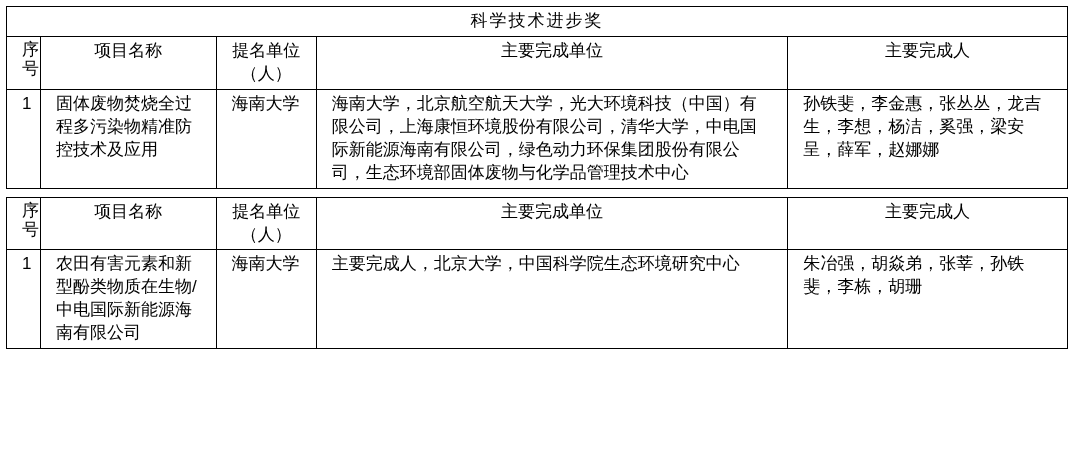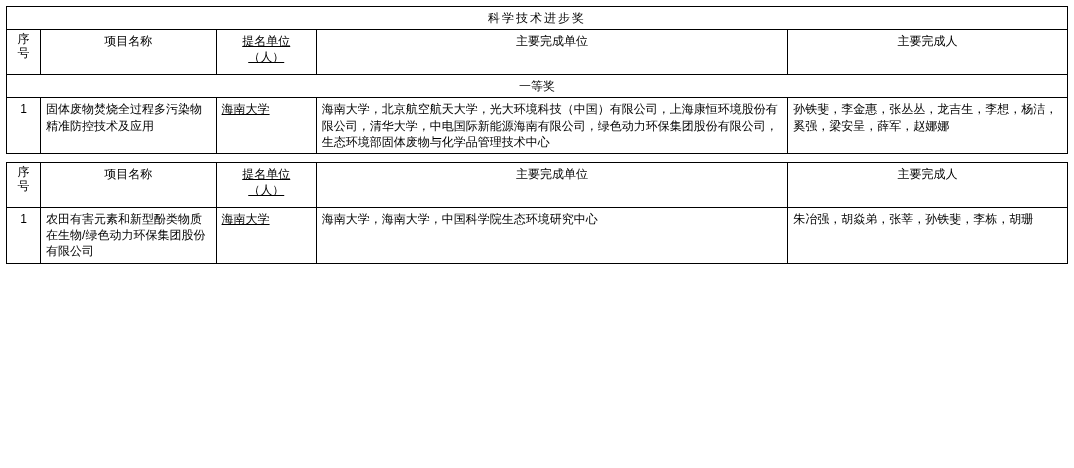--- a/index.html
+++ b/index.html
@@ -21,23 +21,23 @@
     box-sizing: border-box;
   }
   table.doc-table {
     border-collapse: collapse;
     width: 1062px;
     margin: 6px 6px 0 6px;
     table-layout: fixed;
   }
   table.doc-table td, table.doc-table th {
     border: 1px solid #000000;
-    padding: 3px 5px;
+    padding: 3px 15px;
     vertical-align: top;
-    font-size: 12px;
+    font-size: 17px;
     line-height: 1.35;
     font-weight: normal;
   }
   .award-title td {
     text-align: center;
     font-size: 19px;
     font-weight: bold;
     padding: 7px 0 8px 0;
     letter-spacing: 2px;
     font-family: "Liberation Serif", serif;
@@ -62,21 +62,20 @@
   }
   .c-seq {
     width: 34px;
     text-align: center;
   }
   .c-name {
     width: 175px;
   }
   .c-unit {
     width: 100px;
-    text-decoration: underline;
   }
   .c-main {
     width: 470px;
     margin-left: 24px;
   }
   .c-people {
     width: 279px;
   }
   .seq-head-inner {
     line-height: 1.15;
@@ -117,23 +116,20 @@
             <span class="cell-text">提名单位
 （人）</span>
           </td>
         <td class="c-main">
             <span class="cell-text">主要完成单位</span>
           </td>
         <td class="c-people">
             <span class="cell-text">主要完成人</span>
           </td>
       </tr>
-      <tr class="grade-row">
-        <td colspan="5">一等奖</td>
-      </tr>
       <tr class="data-row">
         <td class="c-seq">1</td>
         <td class="c-name">固体废物焚烧全过程多污染物精准防控技术及应用</td>
         <td class="c-unit">海南大学</td>
         <td class="c-main">海南大学，北京航空航天大学，光大环境科技（中国）有限公司，上海康恒环境股份有限公司，清华大学，中电国际新能源海南有限公司，绿色动力环保集团股份有限公司，生态环境部固体废物与化学品管理技术中心</td>
         <td class="c-people">孙铁斐，李金惠，张丛丛，龙吉生，李想，杨洁，奚强，梁安呈，薛军，赵娜娜</td>
       </tr>
     </tbody>
   </table>
 
@@ -162,21 +158,21 @@
           </td>
         <td class="c-main">
             <span class="cell-text">主要完成单位</span>
           </td>
         <td class="c-people">
             <span class="cell-text">主要完成人</span>
           </td>
       </tr>
       <tr class="data-row">
         <td class="c-seq">1</td>
-        <td class="c-name">农田有害元素和新型酚类物质在生物/绿色动力环保集团股份有限公司</td>
+        <td class="c-name">农田有害元素和新型酚类物质在生物/中电国际新能源海南有限公司</td>
         <td class="c-unit">海南大学</td>
-        <td class="c-main">海南大学，海南大学，中国科学院生态环境研究中心</td>
+        <td class="c-main">主要完成人，北京大学，中国科学院生态环境研究中心</td>
         <td class="c-people">朱冶强，胡焱弟，张莘，孙铁斐，李栋，胡珊</td>
       </tr>
     </tbody>
   </table>
 
 </div>
 
 </body></html>

